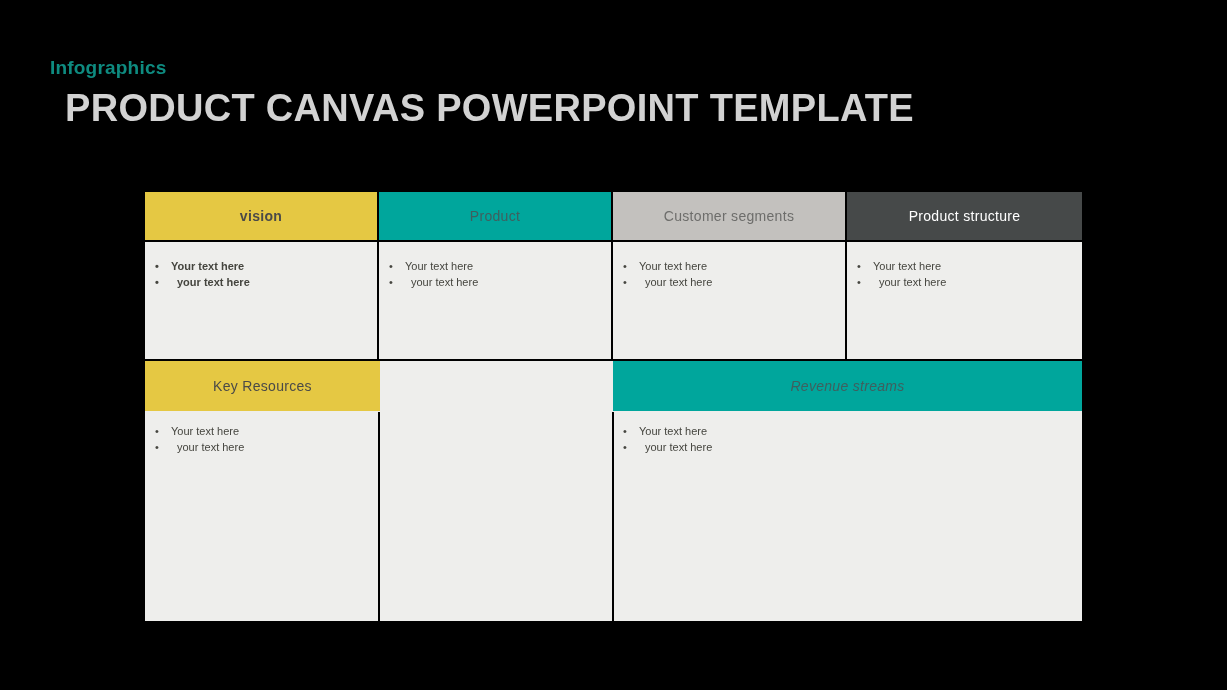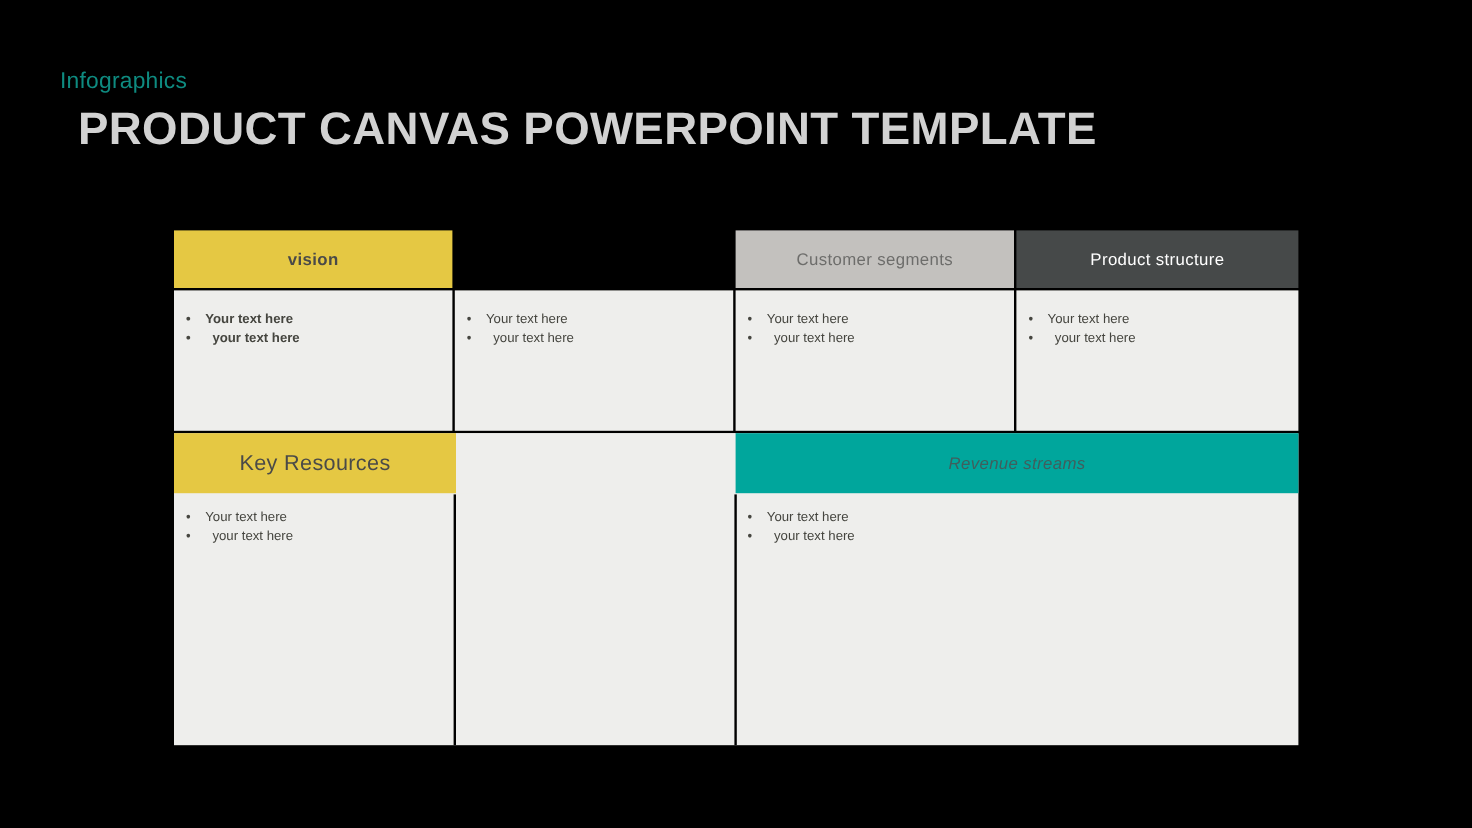--- a/index.html
+++ b/index.html
@@ -8,21 +8,21 @@
     background:#000;
     font-family:"Liberation Sans", sans-serif;
     overflow:hidden;
   }
   .slide { position:relative; width:1227px; height:690px; background:#000; }
 
   
   .eyebrow {
     position:absolute; left:50px; top:57px;
     font-size:19px; letter-spacing:0.2px;
-    color:#0e8b80; font-weight:400;
+    color:#0e8b80; font-weight:700;
     white-space:nowrap;
   }
   .slide-title {
     position:absolute; left:65px; top:87px;
     font-size:38px; font-weight:bold;
     color:#d2d2d2; letter-spacing:0.3px;
     white-space:nowrap;
   }
 
   
@@ -66,21 +66,21 @@
   .bot-divider {
     position:absolute; top:51px; width:2px; height:209px; background:#000;
   }
   .div-a { left:233px; }
   .div-b { left:467px; }
 
   .hdr-keyres {
     position:absolute; left:0; top:0; width:235px; height:50px;
     background:#e5c843; color:#4a4a48;
     display:flex; align-items:center; justify-content:center;
-    font-size:18px; letter-spacing:0.3px;
+    font-size:14px; letter-spacing:0.3px;
   }
   .blank-slot {
     position:absolute; left:235px; top:0; width:233px; height:50px;
     background:#eeeeec;
   }
   .hdr-revenue {
     position:absolute; left:468px; top:0; width:469px; height:50px;
     background:#00a69c; color:#3f5f5e;
     display:flex; align-items:center; justify-content:center;
     font-size:14px; letter-spacing:0.3px;font-style:italic;
@@ -127,20 +127,21 @@
             </li>
             <li class="indent">
               <span class="dot">•</span>
               <span class="txt">your text here</span>
             </li>
           </ul>
         </div>
       </div>
 
       <div class="col col-2">
+        <div class="cell-head h-teal">Product</div>
         <div class="cell-body">
           <ul class="bullets">
             <li>
               <span class="dot">•</span>
               <span class="txt">Your text here</span>
             </li>
             <li class="indent">
               <span class="dot">•</span>
               <span class="txt">your text here</span>
             </li>

